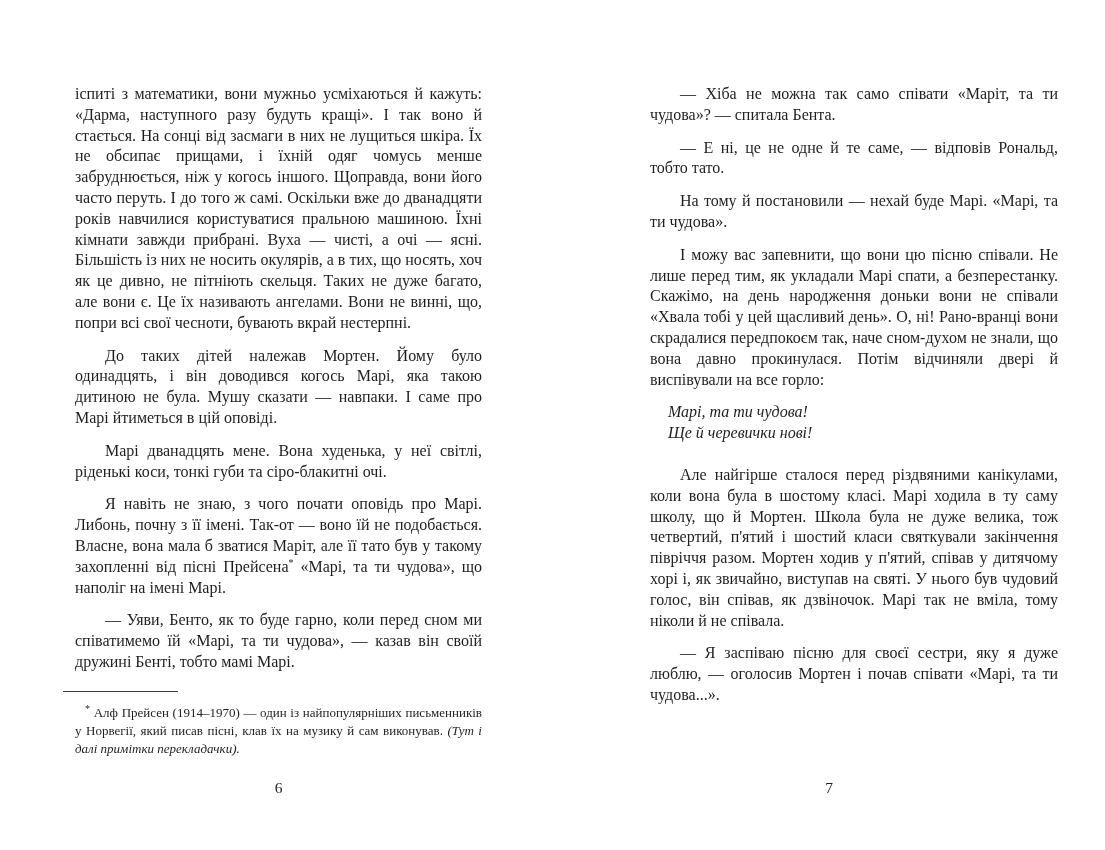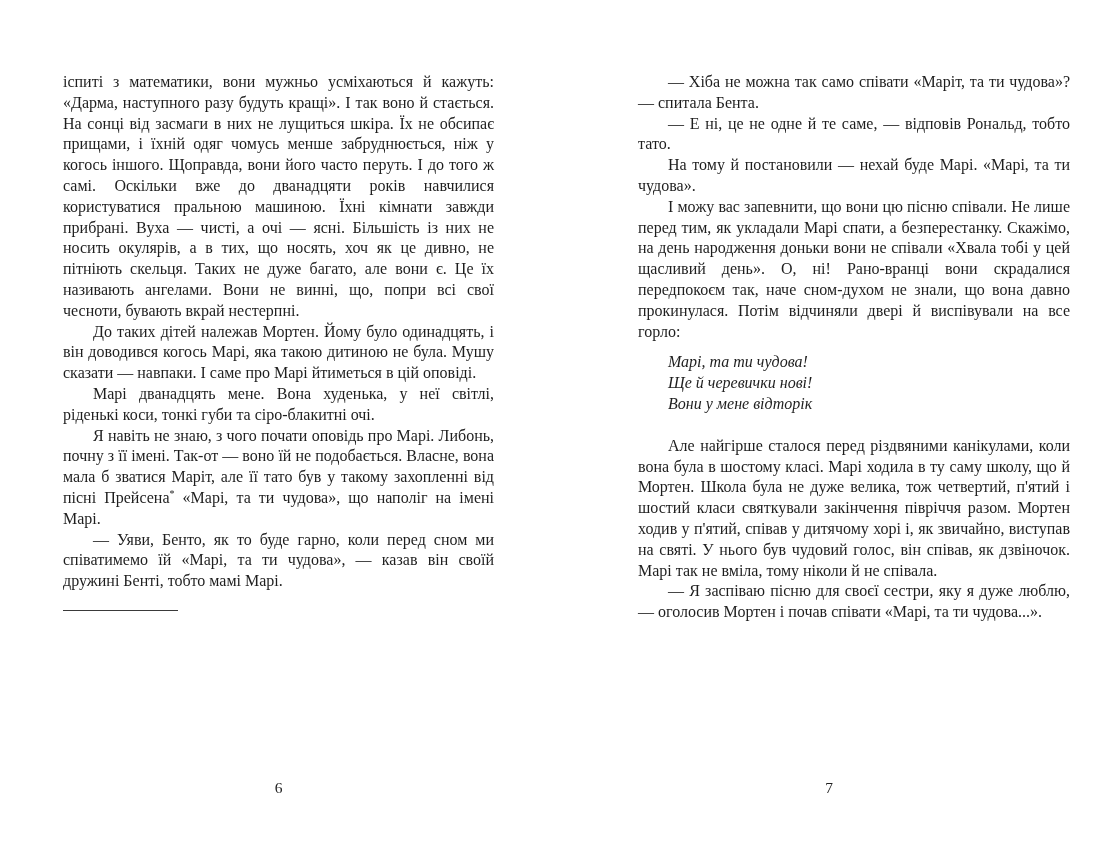--- a/index.html
+++ b/index.html
@@ -19,21 +19,21 @@
   .page {
     position: absolute;
     top: 72px;
     font-size: 16px;
     line-height: 20.8px;
   }
   .page-left  { left: 63px;  width: 431px; }
   .page-right { left: 638px; width: 432px; }
 
   .page p {
-    margin: 0;
+    margin: 12px;
     text-indent: 30px;
     text-align: justify;
     hyphens: auto;
     -webkit-hyphens: auto;
   }
   .page p.continuation { text-indent: 0; }
 
   sup.marker {
     font-size: 10px;
     line-height: 0;
@@ -81,33 +81,33 @@
 
   <div class="page page-left">
     <p class="continuation">іспиті з математики, вони мужньо усміхаються й кажуть: «Дарма, наступного разу будуть кращі». І так воно й стається. На сонці від засмаги в них не лущиться шкіра. Їх не обсипає прищами, і їхній одяг чомусь менше забруднюється, ніж у когось іншого. Щоправда, вони його часто перуть. І до того ж самі. Оскільки вже до дванадцяти років навчилися користуватися пральною машиною. Їхні кімнати завжди прибрані. Вуха — чисті, а очі — ясні. Більшість із них не носить окулярів, а в тих, що носять, хоч як це дивно, не пітніють скельця. Таких не дуже багато, але вони є. Це їх називають ангелами. Вони не винні, що, попри всі свої чесноти, бувають вкрай нестерпні.</p>
     <p>До таких дітей належав Мортен. Йому було одинадцять, і він доводився когось Марі, яка такою дитиною не була. Мушу сказати — навпаки. І саме про Марі йтиметься в цій оповіді.</p>
     <p>Марі дванадцять мене. Вона худенька, у неї світлі, ріденькі коси, тонкі губи та сіро-блакитні очі.</p>
     <p><span>Я навіть не знаю, з чого почати оповідь про Марі. Либонь, почну з її імені. Так-от — воно їй не подобається. Власне, вона мала б зватися Маріт, але її тато був у такому захопленні від пісні Прейсена</span><sup class="marker">*</sup><span> «Марі, та ти чудова», що наполіг на імені Марі.</span></p>
     <p>— Уяви, Бенто, як то буде гарно, коли перед сном ми співатимемо їй «Марі, та ти чудова», — казав він своїй дружині Бенті, тобто мамі Марі.</p>
 
     <div class="footnote">
       <div class="footnote-rule"></div>
+      <p class="footnote-text"><sup class="marker">*</sup> <span>Алф Прейсен (1914–1970) — один із найпопулярніших письменників у Норвегії, який писав пісні, клав їх на музику й сам виконував. </span><em>(Тут і далі примітки перекладачки).</em></p>
     </div>
   </div>
 
   <div class="page page-right">
     <p>— Хіба не можна так само співати «Маріт, та ти чудова»? — спитала Бента.</p>
     <p>— Е ні, це не одне й те саме, — відповів Рональд, тобто тато.</p>
     <p>На тому й постановили — нехай буде Марі. «Марі, та ти чудова».</p>
     <p>І можу вас запевнити, що вони цю пісню співали. Не лише перед тим, як укладали Марі спати, а безперестанку. Скажімо, на день народження доньки вони не співали «Хвала тобі у цей щасливий день». О, ні! Рано-вранці вони скрадалися передпокоєм так, наче сном-духом не знали, що вона давно прокинулася. Потім відчиняли двері й виспівували на все горло:</p>
 
     <div class="verse">
       <div class="verse-line">Марі, та ти чудова!</div>
       <div class="verse-line">Ще й черевички нові!</div>
-      <div class="verse-line">Вони у мене відторік</div>
     </div>
 
     <p>Але найгірше сталося перед різдвяними канікулами, коли вона була в шостому класі. Марі ходила в ту саму школу, що й Мортен. Школа була не дуже велика, тож четвертий, п'ятий і шостий класи святкували закінчення півріччя разом. Мортен ходив у п'ятий, співав у дитячому хорі і, як звичайно, виступав на святі. У нього був чудовий голос, він співав, як дзвіночок. Марі так не вміла, тому ніколи й не співала.</p>
     <p>— Я заспіваю пісню для своєї сестри, яку я дуже люблю, — оголосив Мортен і почав співати «Марі, та ти чудова...».</p>
   </div>
 
   <div class="pagenum pn-left">6</div>
   <div class="pagenum pn-right">7</div>
 
 </div>

